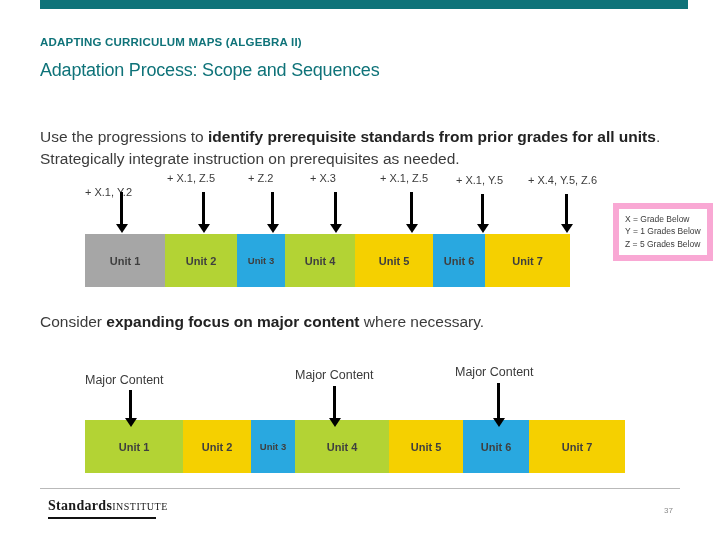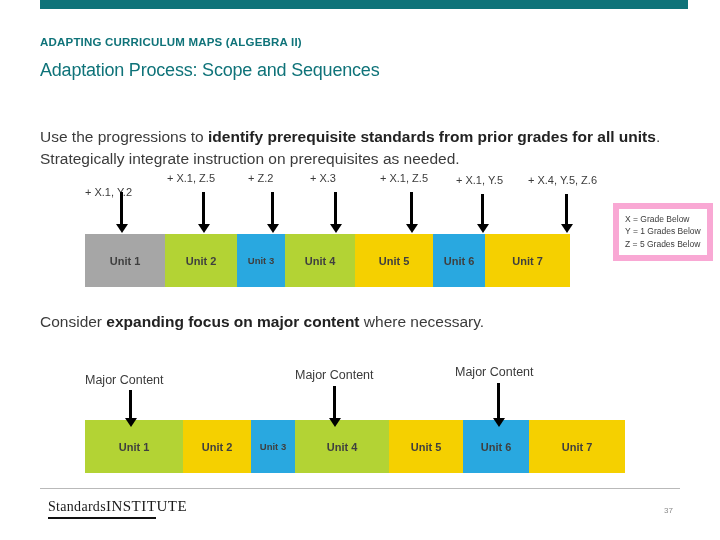--- a/index.html
+++ b/index.html
@@ -147,22 +147,22 @@
   }
   .logo {
     position: absolute;
     left: 48px;
     top: 498px;
     font-size: 14px;
     color: #1a1a1a;
     font-family: "Liberation Serif", serif;
     letter-spacing: 0.3px;
   }
-  .logo .bold { font-weight: normal; text-align: right; }
-  .logo .small { font-size: 15px; letter-spacing: 0.5px; }
+  .logo .bold { font-weight: bold; text-align: right; }
+  .logo .small { font-size: 10px; letter-spacing: 0.5px; }
   .logo-underline {
     position: absolute;
     left: 48px;
     top: 517px;
     width: 108px;
     height: 2px;
     background: #111;
   }
   .page-num {
     position: absolute;

